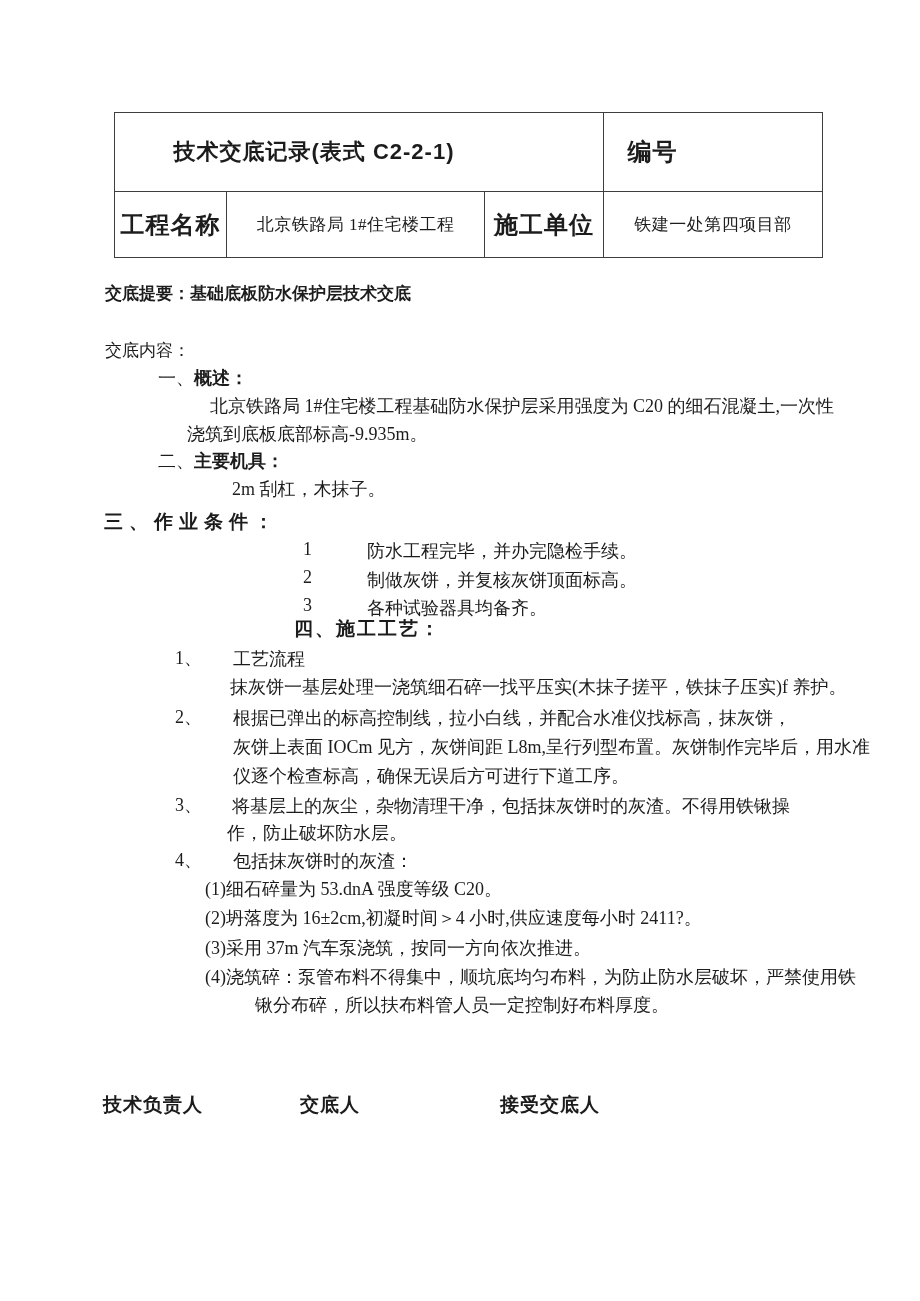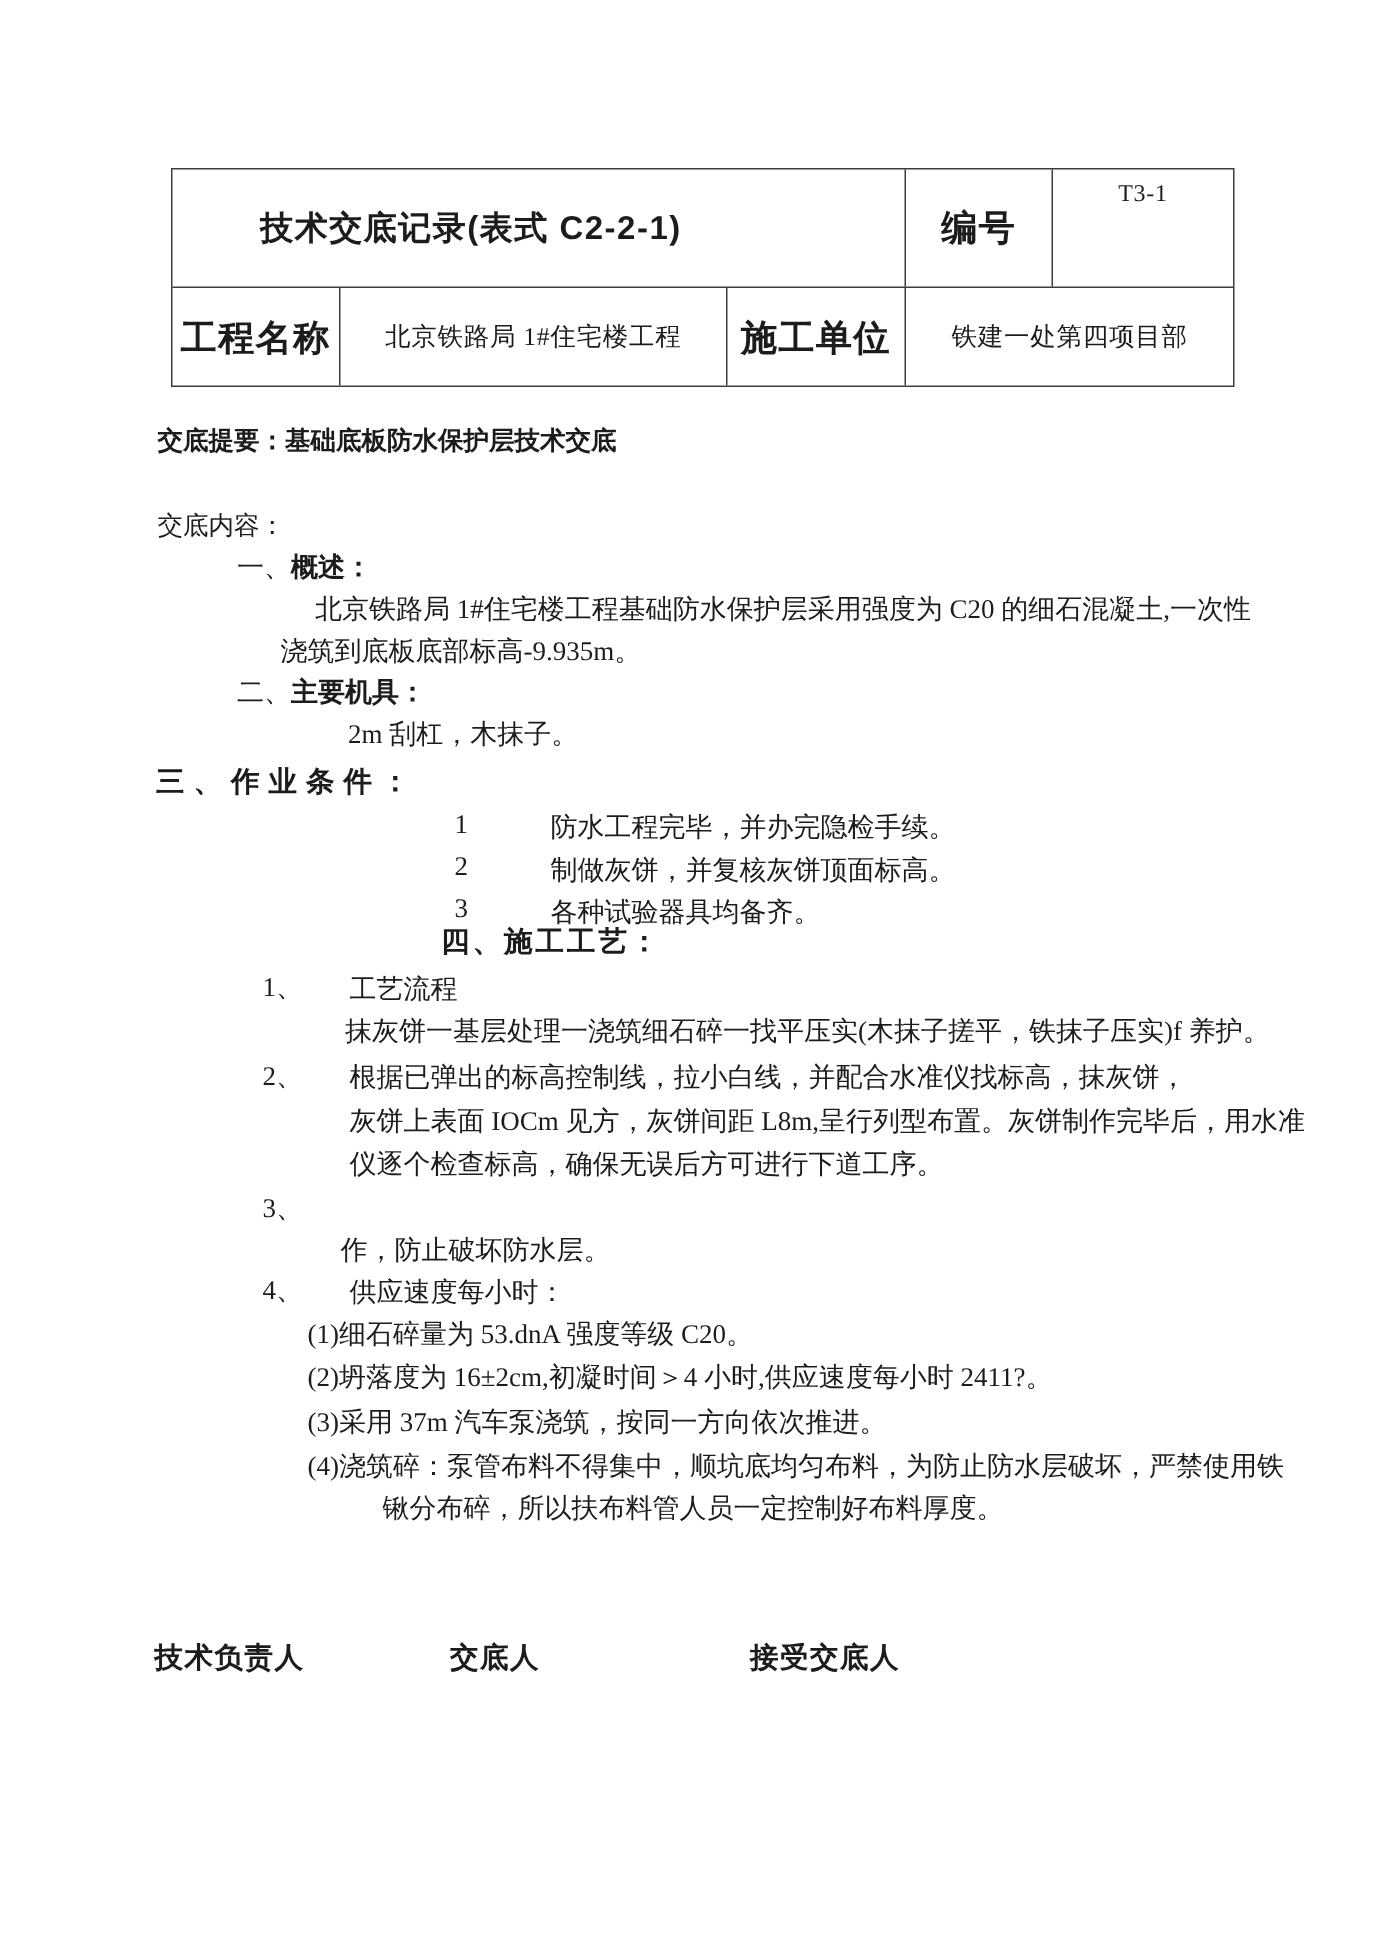--- a/index.html
+++ b/index.html
@@ -55,23 +55,20 @@
 <div class="page">
 
   <div class="header-table">
     <div class="ht-row1">
       <div class="cell first title-cell">
         <span>技术交底记录(表式 C2-2-1)</span>
       </div>
       <div class="cell label-cell">
         <span>编号</span>
       </div>
-      <div class="cell value-cell no-value-cell">
-        <span>T3-1</span>
-      </div>
     </div>
     <div class="ht-row2">
       <div class="cell first label-cell">
         <span>工程名称</span>
       </div>
       <div class="cell value-cell">
         <span>北京铁路局 1#住宅楼工程</span>
       </div>
       <div class="cell label-cell">
         <span>施工单位</span>
@@ -105,24 +102,25 @@
   <div class="ln num" style="left:175px; top:647px;">1、</div>
   <div class="ln serif" style="left:233px; top:648px;">工艺流程</div>
   <div class="ln serif" style="left:230px; top:676px;">抹灰饼一基层处理一浇筑细石碎一找平压实(木抹子搓平，铁抹子压实)f 养护。</div>
 
   <div class="ln num" style="left:175px; top:706px;">2、</div>
   <div class="ln serif" style="left:233px; top:707px;">根据已弹出的标高控制线，拉小白线，并配合水准仪找标高，抹灰饼，</div>
   <div class="ln serif" style="left:233px; top:736px;">灰饼上表面 IOCm 见方，灰饼间距 L8m,呈行列型布置。灰饼制作完毕后，用水准</div>
   <div class="ln serif" style="left:233px; top:765px;">仪逐个检查标高，确保无误后方可进行下道工序。</div>
 
   <div class="ln num" style="left:175px; top:794px;">3、</div>
+  <div class="ln serif" style="left:232px; top:795px;">将基层上的灰尘，杂物清理干净，包括抹灰饼时的灰渣。不得用铁锹操</div>
   <div class="ln serif" style="left:227px; top:822px;">作，防止破坏防水层。</div>
 
   <div class="ln num" style="left:175px; top:849px;">4、</div>
-  <div class="ln serif" style="left:233px; top:850px;">供应速度每小时：</div>
+  <div class="ln serif" style="left:233px; top:850px;">包括抹灰饼时的灰渣：</div>
   <div class="ln serif" style="left:205px; top:878px;">(1)细石碎量为 53.dnA 强度等级 C20。</div>
   <div class="ln serif" style="left:205px; top:907px;">(2)坍落度为 16±2cm,初凝时间＞4 小时,供应速度每小时 2411?。</div>
   <div class="ln serif" style="left:205px; top:937px;">(3)采用 37m 汽车泵浇筑，按同一方向依次推进。</div>
   <div class="ln serif" style="left:205px; top:966px;">(4)浇筑碎：泵管布料不得集中，顺坑底均匀布料，为防止防水层破坏，严禁使用铁</div>
   <div class="ln serif" style="left:255px; top:994px;">锹分布碎，所以扶布料管人员一定控制好布料厚度。</div>
 
   <div class="footer-label" style="left:103px; top:1092px;">技术负责人</div>
   <div class="footer-label" style="left:300px; top:1092px;">交底人</div>
   <div class="footer-label" style="left:500px; top:1092px;">接受交底人</div>
 

